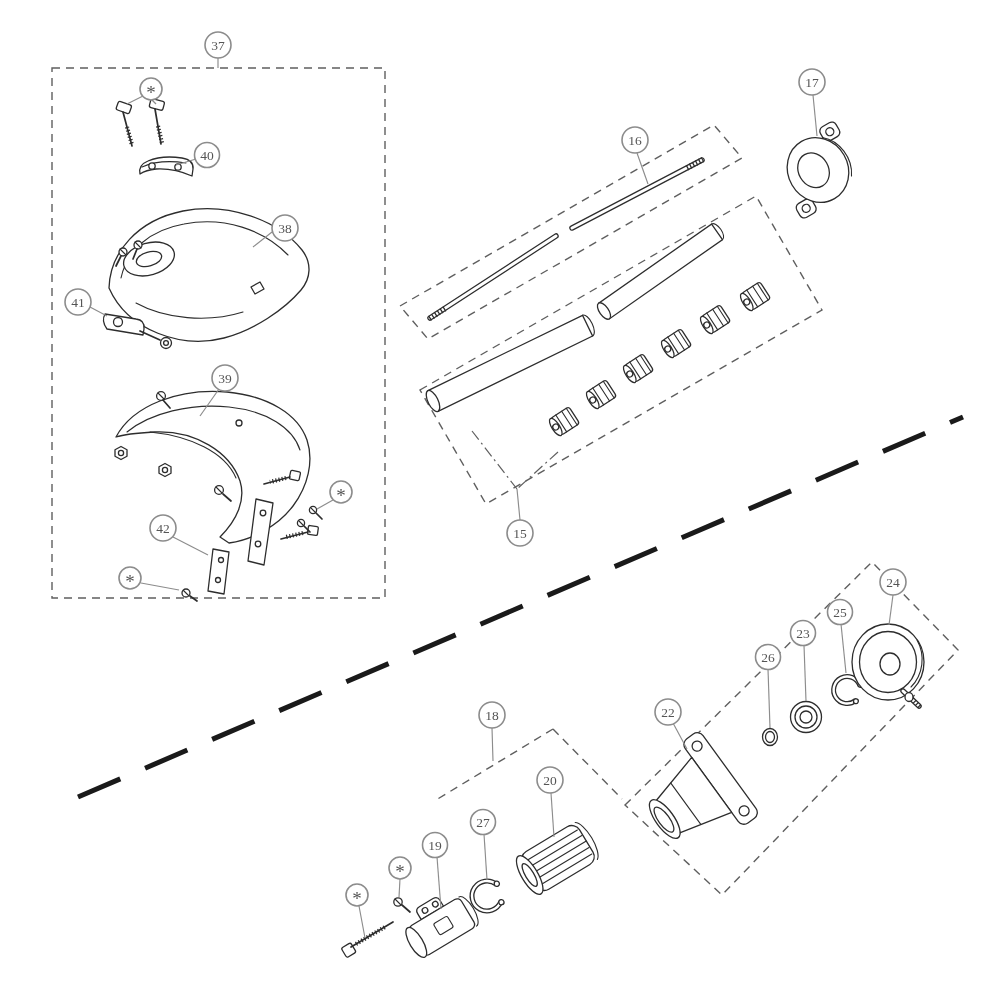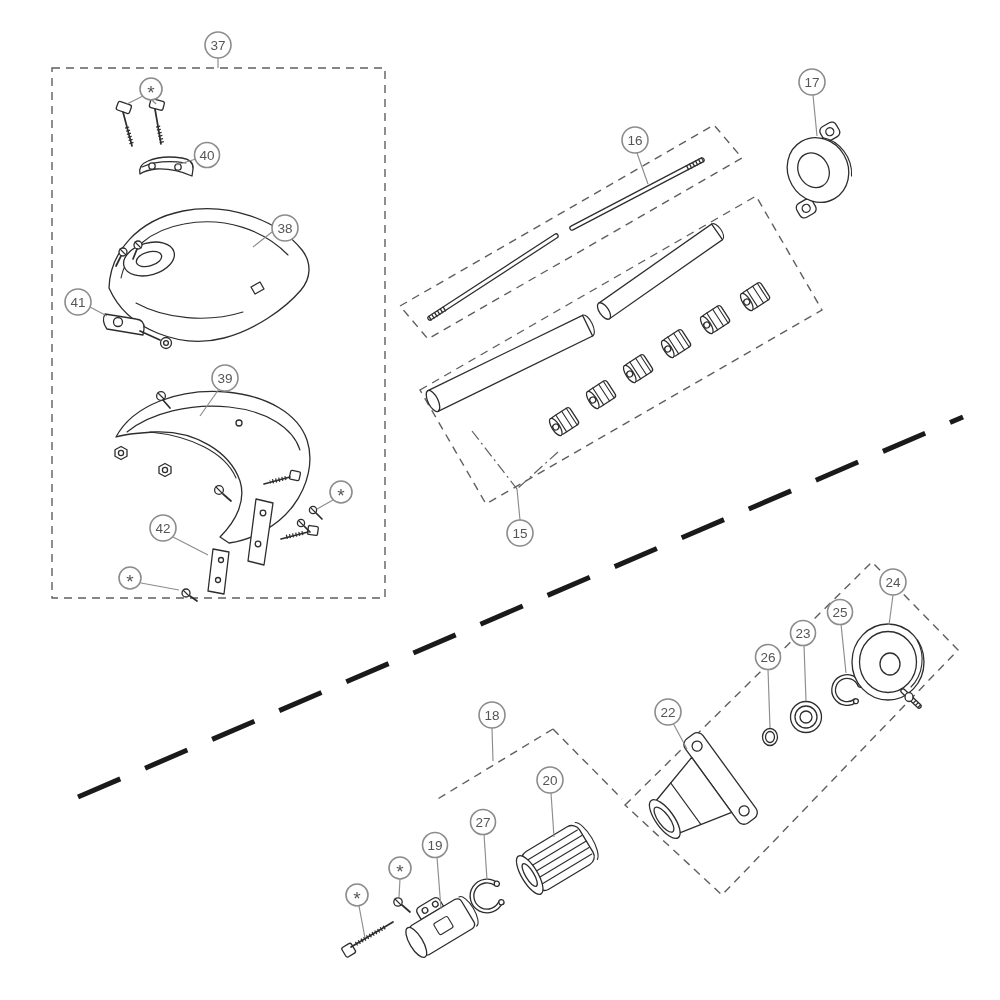--- a/index.html
+++ b/index.html
@@ -1,17 +1,17 @@
 <!DOCTYPE html>
 <html style="--line: #2d2d2d; --boundary: #5f5f5f; --callout: #8c8c8c; --callout-text: #555555; --divider: #1a1a1a;"><head>
 <meta charset="utf-8">
 <style>
   html,body{margin:0;padding:0;background:#ffffff;}
   .stage{width:1000px;height:1000px;background:#fff;position:relative;overflow:hidden;
-         font-family:Liberation Sans, sans-serif;}
+         font-family:Liberation Serif, serif;}
   svg{display:block;}
   .part{fill:#fff;stroke:var(--line,#2d2d2d);stroke-width:1.3;stroke-linejoin:round;}
   .pline{fill:none;stroke:var(--line,#2d2d2d);stroke-width:1.1;stroke-linecap:round;}
   .pline15{fill:none;stroke:var(--line,#2d2d2d);stroke-width:1.7;stroke-linecap:round;}
   .rod-out{fill:none;stroke:var(--line,#2d2d2d);stroke-width:5.5;stroke-linecap:round;}
   .rod-in{fill:none;stroke:#fff;stroke-width:3;stroke-linecap:round;}
   .thread{fill:none;stroke:var(--line,#2d2d2d);stroke-width:5.5;stroke-dasharray:1.3 2.1;}
   .thread-s{fill:none;stroke:var(--line,#2d2d2d);stroke-width:4.2;stroke-dasharray:1.2 2;}
   .ring{fill:none;stroke:var(--line,#2d2d2d);stroke-width:5;}
   .ring-i{fill:none;stroke:#fff;stroke-width:2.4;}

